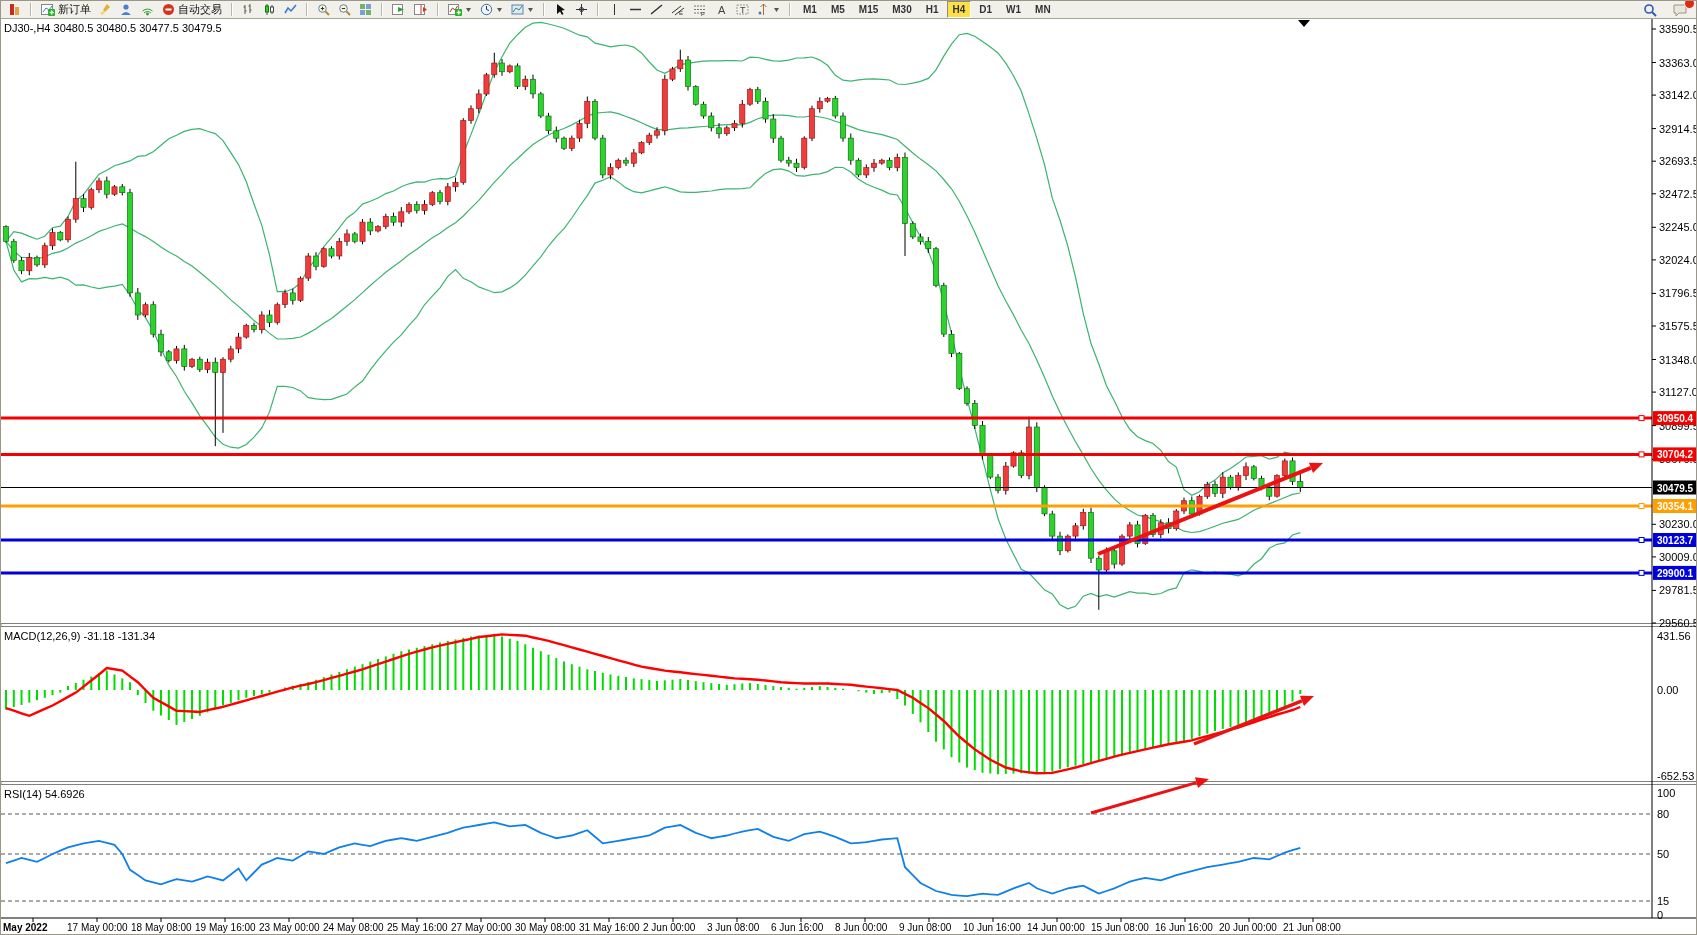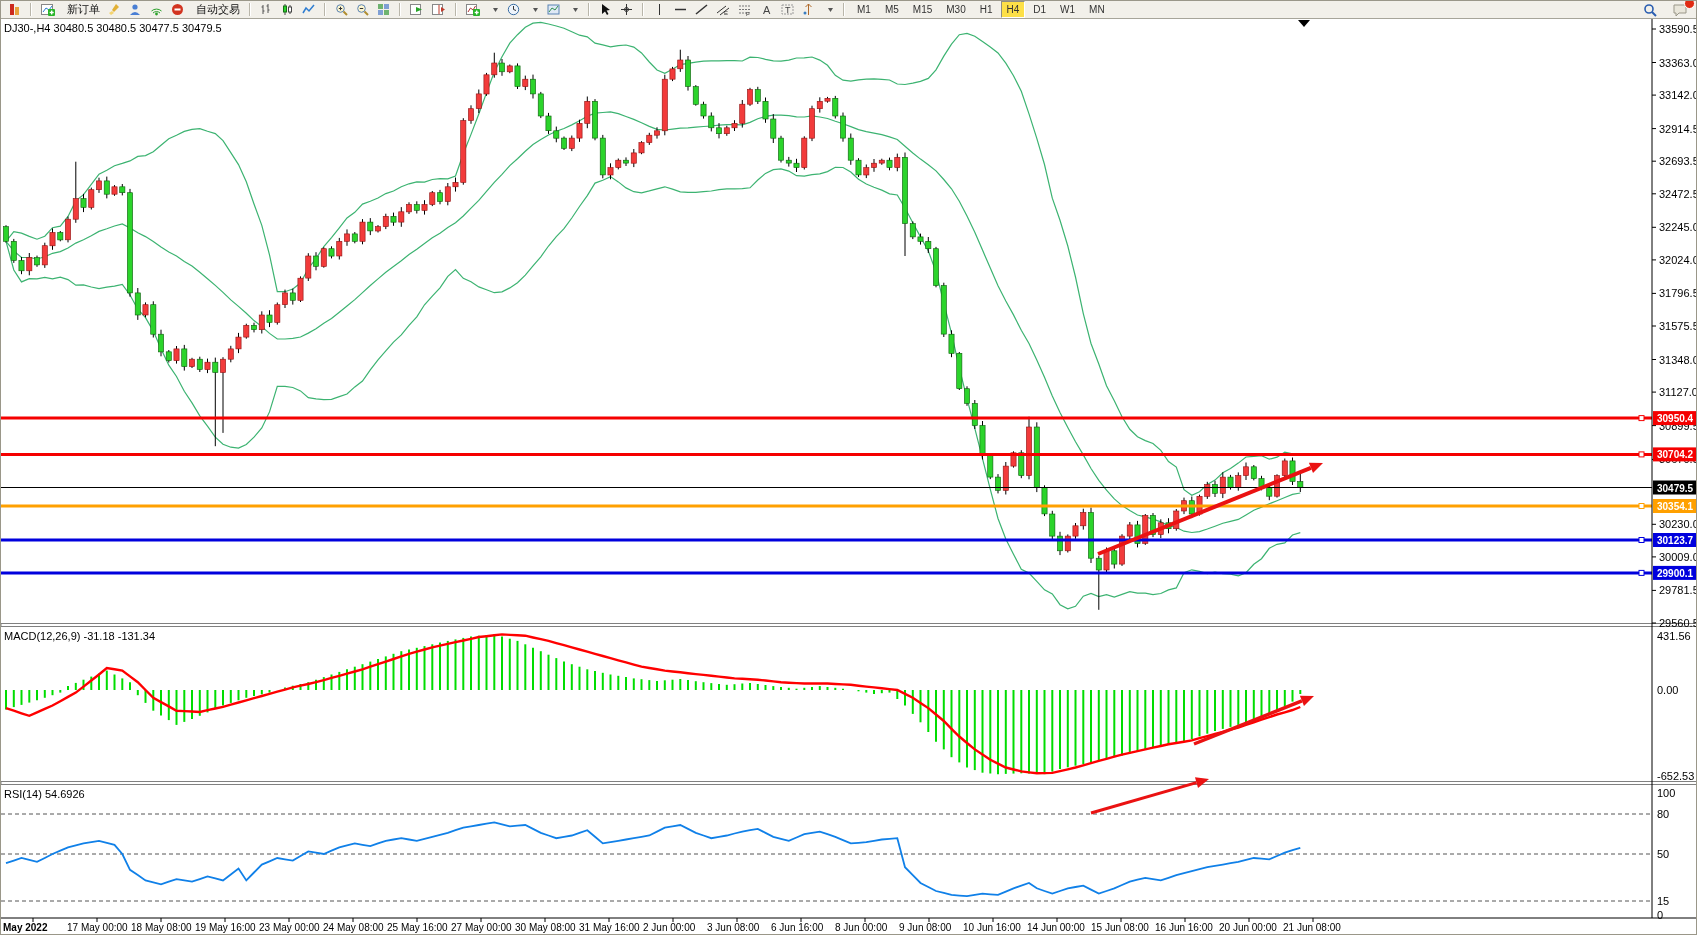--- a/index.html
+++ b/index.html
@@ -3,26 +3,26 @@
 <meta charset="utf-8">
 <style>
   html,body{margin:0;padding:0;background:#fff;}
   #app{position:relative;width:1697px;height:935px;background:#fff;overflow:hidden;
        font-family:"Liberation Sans",sans-serif;border:1px solid #9a9789;box-sizing:border-box;}
   
   #toolbar{position:absolute;left:0;top:0;width:1697px;height:17px;background:#f2f0ea;
            border-bottom:1px solid #a7a59a;display:flex;align-items:center;z-index:5;}
   .tgroup{display:flex;align-items:center;height:17px;padding:0 3px;}
   .tsep{width:1px;height:13px;background:#b9b6aa;border-right:1px solid #fff;margin:0 2px;}
-  .tbtn{display:flex;align-items:center;gap:12px;height:15px;padding:0 3px;cursor:default;
+  .tbtn{display:flex;align-items:center;gap:3px;height:15px;padding:0 3px;cursor:default;
         border:1px solid transparent;border-radius:2px;}
   .tbtn .lab{font-size:11px;color:#111;white-space:nowrap;}
   .tbtn svg{display:block;}
   .tfbtn{font-size:10px;color:#333;padding:1px 5px;height:13px;line-height:13px;
-         border:1px solid transparent;margin:0 1px;}
+         border:1px solid transparent;margin:0 1px;font-weight:bold;}
   .tfbtn.active{background:#fde047;border:1px solid #8f8d82;border-right-color:#fff;border-bottom-color:#fff;}
   #tb-right{margin-left:auto;display:flex;align-items:center;padding-right:6px;gap:8px;}
   .badge{position:absolute;right:-4px;top:-4px;width:9px;height:9px;border-radius:50%;
          background:#e02a12;border:1px solid #fff;}
   
   #chartsvg{position:absolute;left:0;top:0;}
   text{font-family:"Liberation Sans",sans-serif;}
   .axlab{font-size:11px;fill:#000;}
   .datelab{font-size:10px;fill:#000;}
   .panelab{font-size:11px;fill:#000;}

